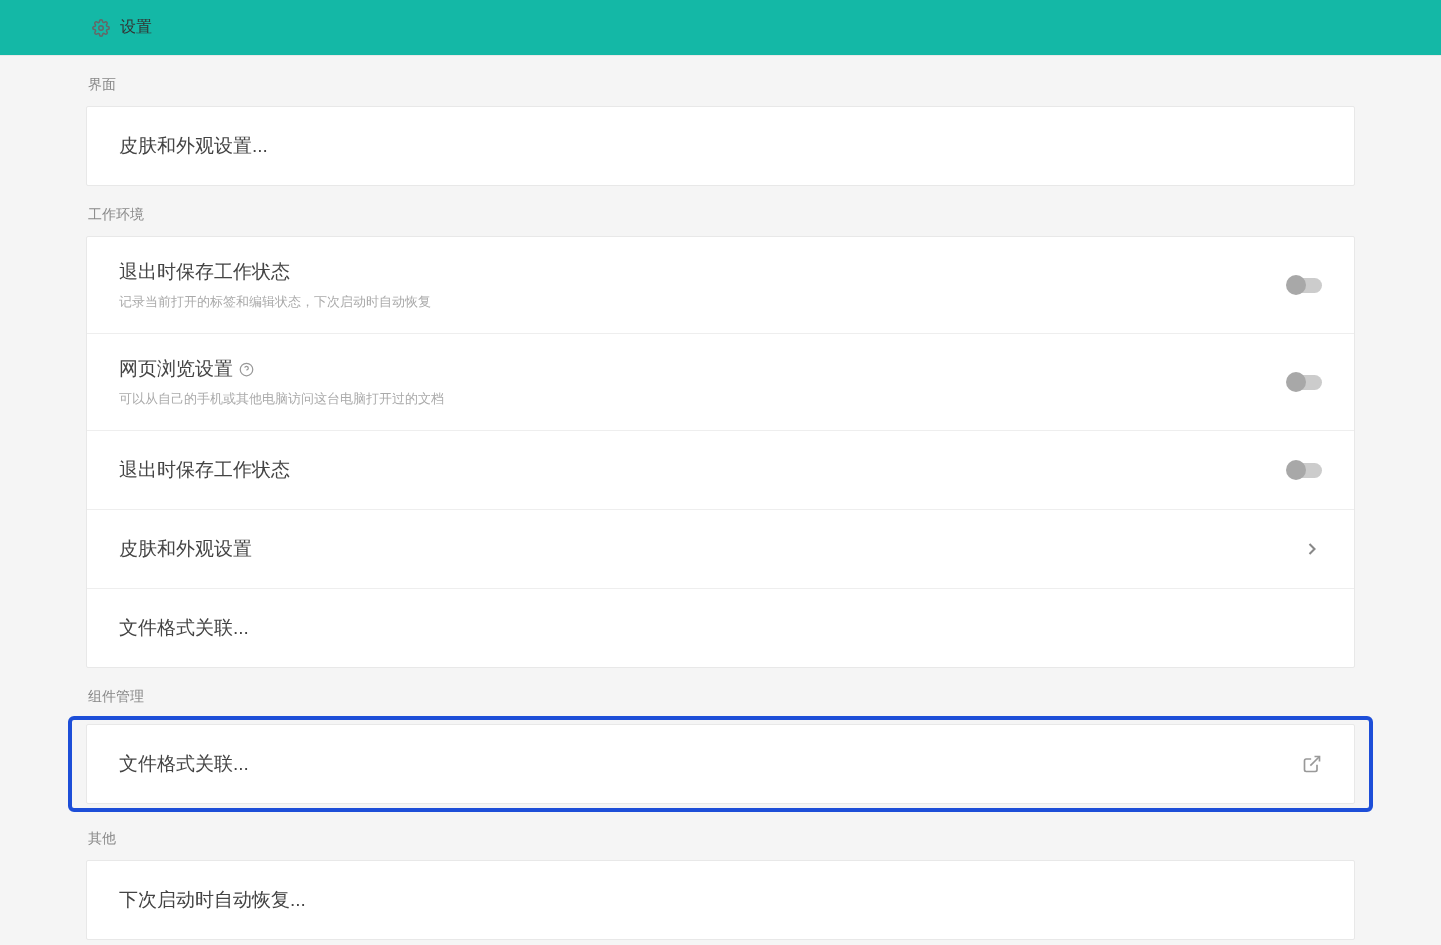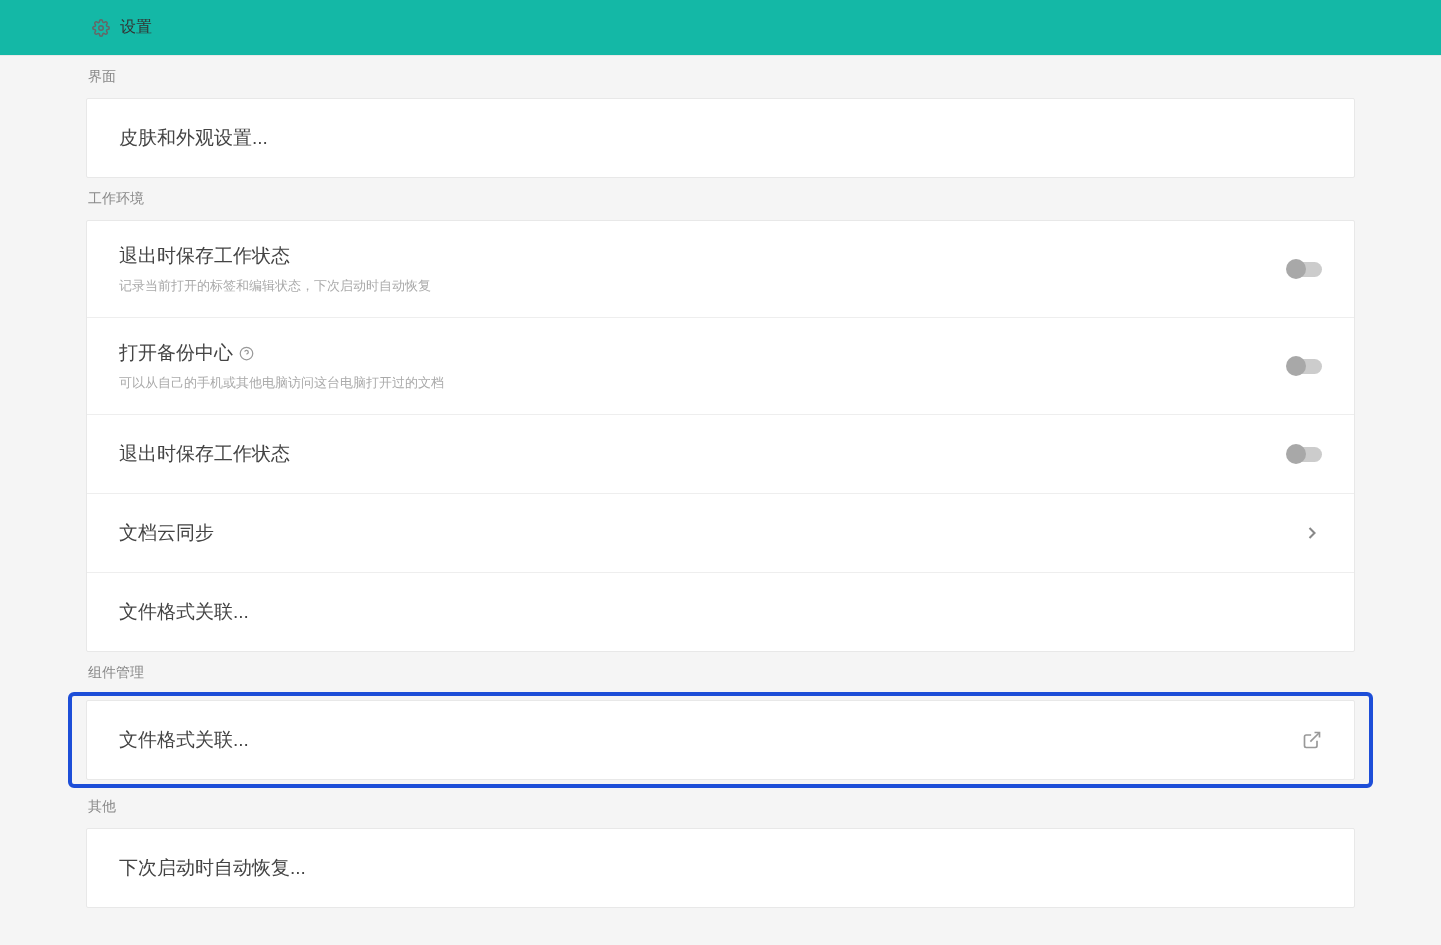--- a/index.html
+++ b/index.html
@@ -34,21 +34,21 @@
     .header-title {
       font-size: 16px;
       color: #333;
     }
     
     .content {
       padding: 0 86px;
     }
     
     .section {
-      margin-top: 12px;
+      margin-top: 20px;
     }
     
     .section-title {
       font-size: 14px;
       color: #888;
       margin-bottom: 12px;
       padding-left: 2px;
     }
     
     .card {
@@ -184,21 +184,21 @@
           <div class="row-desc">记录当前打开的标签和编辑状态，下次启动时自动恢复</div>
         </div>
         <div class="row-right">
           <div class="toggle"></div>
         </div>
       </div>
 
       <div class="row">
         <div class="row-left">
           <div class="row-title">
-            <span>打开备份中心</span>
+            <span>网页浏览设置</span>
             <span class="help-icon">
               <svg viewBox="0 0 24 24" fill="none" stroke="currentColor" stroke-width="2">
                 <circle cx="12" cy="12" r="10"></circle>
                 <path d="M9.09 9a3 3 0 0 1 5.83 1c0 2-3 3-3 3"></path>
                 <line x1="12" y1="17" x2="12.01" y2="17"></line>
               </svg>
             </span>
           </div>
           <div class="row-desc">可以从自己的手机或其他电脑访问这台电脑打开过的文档</div>
         </div>
@@ -211,21 +211,21 @@
         <div class="row-left">
           <div class="row-title">退出时保存工作状态</div>
         </div>
         <div class="row-right">
           <div class="toggle"></div>
         </div>
       </div>
 
       <div class="row row-short">
         <div class="row-left">
-          <div class="row-title">文档云同步</div>
+          <div class="row-title">皮肤和外观设置</div>
         </div>
         <div class="row-right">
           <span class="chevron-right">
             <svg viewBox="0 0 24 24" fill="none" stroke="currentColor" stroke-width="2.5">
               <polyline points="9 18 15 12 9 6"></polyline>
             </svg>
           </span>
         </div>
       </div>
 

